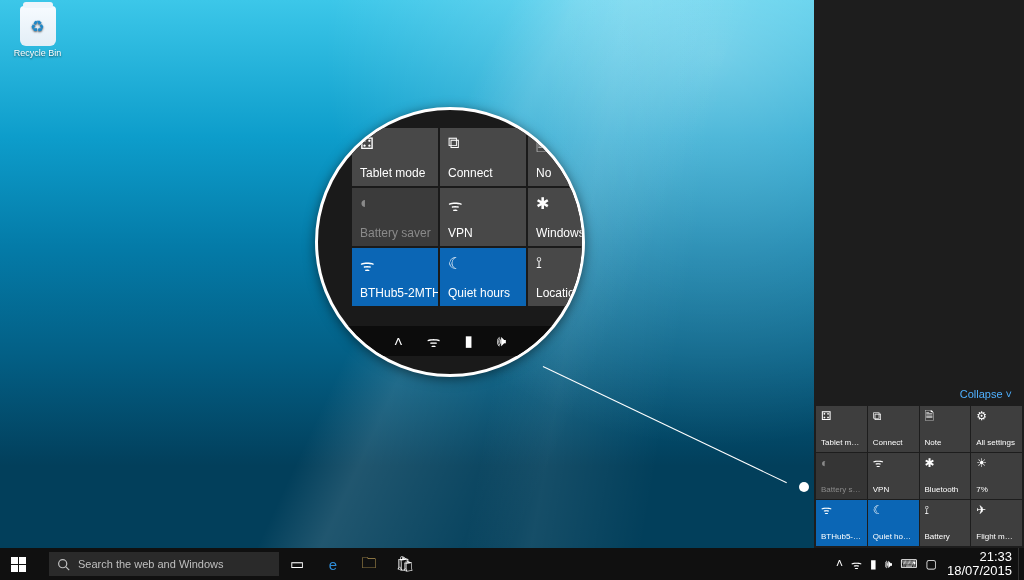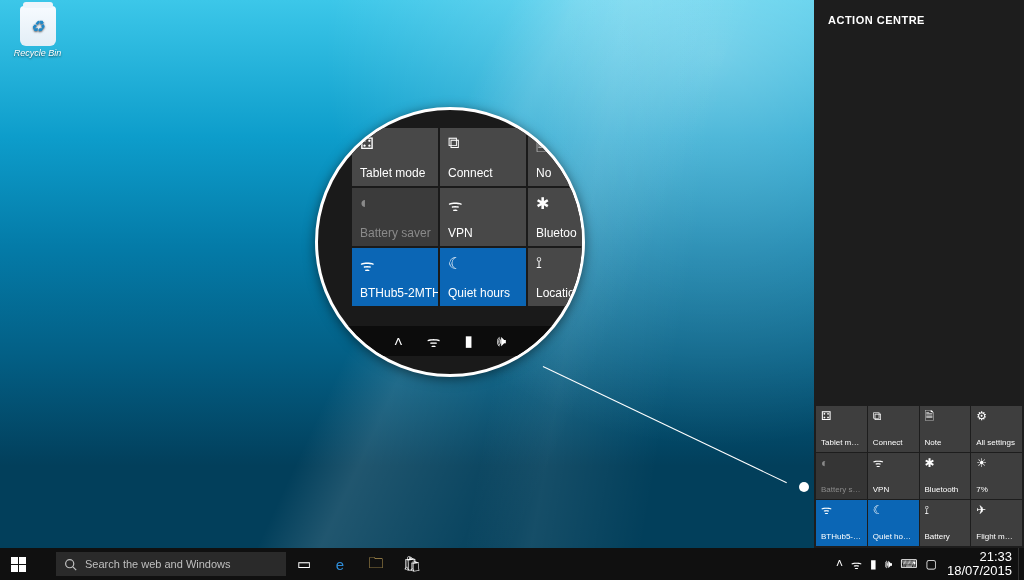--- a/index.html
+++ b/index.html
@@ -15,21 +15,21 @@
   }
   
   .desktop::before {
     content:""; position:absolute; inset:0;
     background:
       linear-gradient(115deg, rgba(255,255,255,0) 40%, rgba(255,255,255,0.12) 45%, rgba(255,255,255,0) 60%),
       linear-gradient(100deg, rgba(255,255,255,0) 50%, rgba(255,255,255,0.08) 56%, rgba(255,255,255,0) 66%);
   }
 
   
-  .desktop-icon { position:absolute; top:6px; left:10px; width:55px; text-align:center; color:#fff; font-size:9px; text-shadow:0 1px 2px rgba(0,0,0,.6);font-style:italic; }
+  .desktop-icon { position:absolute; top:6px; left:10px; width:55px; text-align:center; color:#fff; font-size:9px; text-shadow:0 1px 2px rgba(0,0,0,.6); }
   .desktop-icon .bin { width:36px; height:40px; margin:0 auto 2px;
     background: linear-gradient(#f7fbff,#e3eef6);
     border-radius:4px 4px 6px 6px; position:relative; }
   .desktop-icon .bin::before { content:""; position:absolute; top:-4px; left:3px; right:3px; height:6px; background:#eef5fb; border-radius:3px; }
   .desktop-icon .bin::after { content:"♻"; position:absolute; inset:0; display:flex; align-items:center; justify-content:center; color:#1e88c9; font-size:16px;}
 
   
   .action-centre {
     position:absolute; top:0; right:0; bottom:32px; width:210px;
     background:#1d1d1d; color:#fff; display:flex; flex-direction:column;
@@ -45,21 +45,21 @@
   .tile.on   { background:#0b66b5; }
   .tile .ico { font-size:12px; height:14px; }
   .tile .lbl { white-space:nowrap; overflow:hidden; text-overflow:ellipsis; }
 
   
   .taskbar { position:absolute; left:0; right:0; bottom:0; height:32px; background:#101010; display:flex; align-items:center; color:#fff; }
   .tb-btn  { width:36px; height:32px; display:flex; align-items:center; justify-content:center; color:#fff; }
   .tb-btn svg, .tb-btn span.ico { width:16px; height:16px; font-size:15px; display:flex; align-items:center; justify-content:center;}
   .start-logo { display:grid; grid-template-columns:7px 7px; grid-template-rows:7px 7px; gap:1px; }
   .start-logo div { background:#fff; }
-  .searchbox { display:flex; align-items:center; background:#2a2a2a; height:24px; width:230px; margin-left:20px; padding:0 8px; font-size:11px; color:#bfbfbf; gap:8px;}
+  .searchbox { display:flex; align-items:center; background:#2a2a2a; height:24px; width:230px; margin-left:13px; padding:0 8px; font-size:11px; color:#bfbfbf; gap:8px;}
   .searchbox svg { width:13px; height:13px; stroke:#bfbfbf; }
   .tb-spacer { flex:1 1 auto; }
   .systray { display:flex; align-items:center; gap:8px; padding-right:4px; }
   .systray .ico { font-size:12px; color:#fff; }
   .clock { text-align:right; font-size:13px; line-height:1.1; padding:0 6px; }
   .show-desktop { width:6px; height:32px; border-left:1px solid #333; }
 
   
   .callout-line { position:absolute; left:543px; top:366px; width:270px; height:1px; background:#fff; transform-origin:left center; transform:rotate(25.5deg); }
   .callout-dot  { position:absolute; left:804px; top:487px; width:10px; height:10px; background:#fff; border-radius:50%; transform:translate(-50%,-50%); }
@@ -81,22 +81,22 @@
 <body>
 
 <div class="desktop">
   <div class="desktop-icon">
     <div class="bin"></div>
     <div>Recycle Bin</div>
   </div>
 </div>
 
 <div class="action-centre">
-  <div class="ac-header">ACTION CENTRE</div>
   <div class="ac-spacer"></div>
+  <div class="ac-collapse">Collapse ˅</div>
   <div class="tiles" id="ac-tiles">
       <div class="tile">
         <div class="ico">⚃</div>
         <div class="lbl">Tablet mode</div>
       </div>
       <div class="tile">
         <div class="ico">⧉</div>
         <div class="lbl">Connect</div>
       </div>
       <div class="tile">
@@ -162,21 +162,21 @@
         <div class="mtile dim">
           <div class="ico">◐</div>
           <div class="lbl">Battery saver</div>
         </div>
         <div class="mtile">
           <div class="ico">ᯤ</div>
           <div class="lbl">VPN</div>
         </div>
         <div class="mtile">
           <div class="ico">✱</div>
-          <div class="lbl">Bluetoo</div>
+          <div class="lbl">Windows</div>
         </div>
         <div class="mtile on">
           <div class="ico">ᯤ</div>
           <div class="lbl">BTHub5-2MTH</div>
         </div>
         <div class="mtile on">
           <div class="ico">☾</div>
           <div class="lbl">Quiet hours</div>
         </div>
         <div class="mtile">

